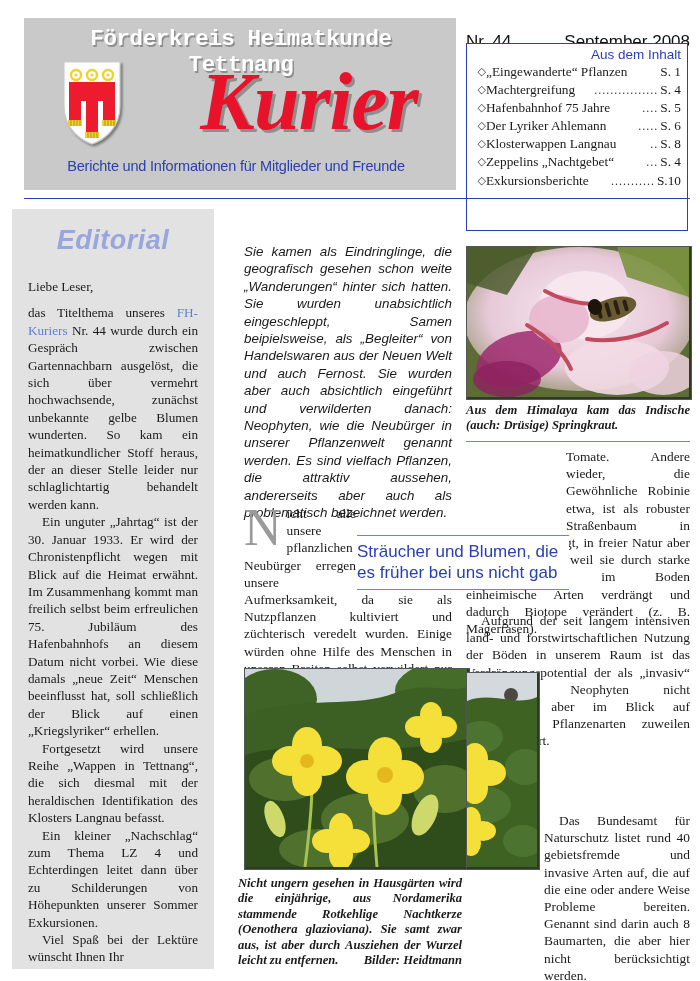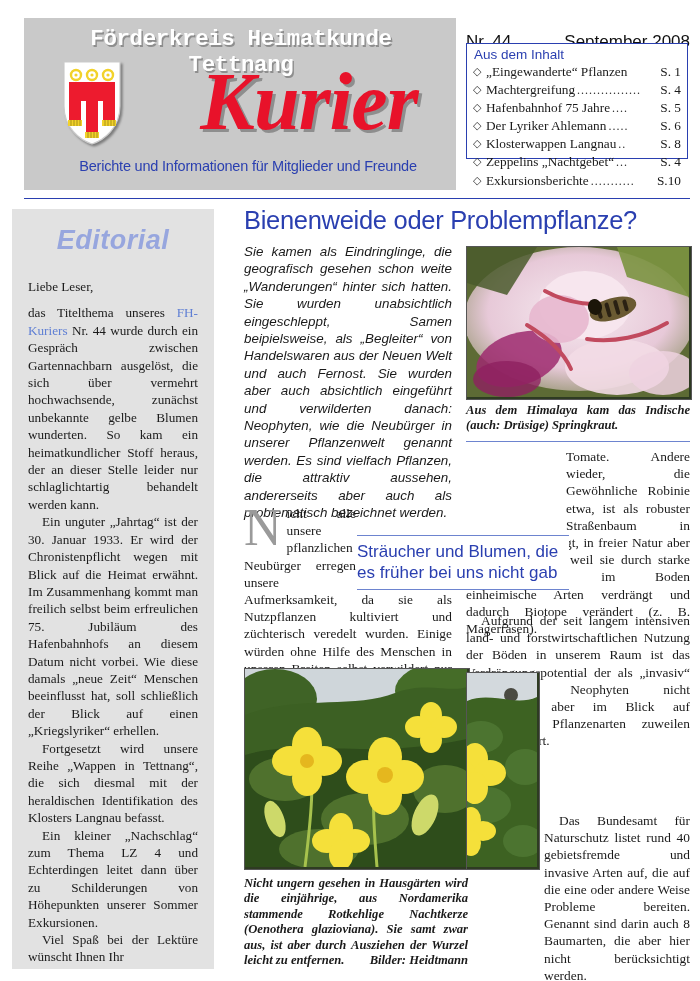--- a/index.html
+++ b/index.html
@@ -9,41 +9,41 @@
   .page{position:relative;width:700px;height:981px;}
 
   
   .masthead{position:absolute;left:24px;top:18px;width:432px;height:172px;
             background:#c9c9c9;}
   .mh-org{position:absolute;left:12px;top:8px;width:410px;
           font-family:Liberation Mono, monospace;
           font-weight:bold;font-size:22.5px;letter-spacing:-0.4px;
           color:#ffffff;text-align:center;
           text-shadow:1.5px 1.5px 0 #8e8e8e;}
-  .mh-sub{position:absolute;left:14px;top:140px;width:420px;
+  .mh-sub{position:absolute;left:2px;top:140px;width:420px;
           font-family:"Liberation Sans", sans-serif;
           font-size:14.5px;color:#2a3fb0;text-align:center;letter-spacing:-0.2px;}
   .mh-title{position:absolute;left:140px;top:36px;width:290px;
             font-family:"Liberation Serif", serif;
             font-style:italic;font-weight:bold;font-size:82px;line-height:96px;
             color:#e8122a;letter-spacing:-1px;
             text-shadow:3px 3px 0 #8e8e8e;text-align:center;}
 
   
   .coa{position:absolute;left:38px;top:42px;width:60px;height:86px;}
   .coa svg{display:block;filter:drop-shadow(2px 2px 1px rgba(110,110,110,.85));}
 
   
   .issue{position:absolute;left:466px;top:32px;width:224px;
          font-family:"Liberation Sans", sans-serif;font-size:17px;color:#111;
          display:flex;justify-content:space-between;}
   .issue span{white-space:nowrap;}
-  .toc{position:absolute;left:466px;top:43px;width:222px;height:116px;
+  .toc{position:absolute;left:466px;top:43px;width:222px;height:188px;
        border:1.3px solid #2a3fb0;box-sizing:border-box;padding:3px 6px 0 6px;
-       background:#fff;}
+       background:#fff;text-align:right;}
   .toc-head{font-family:"Liberation Sans", sans-serif;font-size:13.5px;
             color:#2a3fb0;font-weight:normal;margin:0 0 1px 1px;}
   .toc-row{display:flex;align-items:baseline;font-size:13.3px;line-height:17.1px;
            white-space:nowrap;}
   .toc-bullet{display:inline-block;width:13px;flex:0 0 13px;color:#333;
               font-size:11px;transform:translateY(-1px);}
   .toc-label{flex:0 0 auto;}
   .toc-dots{flex:1 1 auto;overflow:hidden;white-space:nowrap;color:#333;
             margin:0 2px;letter-spacing:1px;font-size:12px;}
   .toc-page{flex:0 0 auto;}
@@ -100,21 +100,21 @@
 
   
   .photo{position:absolute;border:1px solid #555;background:#2e3b22;overflow:hidden;}
   .ph1{left:466px;top:246px;width:224px;height:152px;}
   .ph2{left:244px;top:668px;width:224px;height:200px;}
   .ph3{left:466px;top:672px;width:72px;height:196px;}
 
   .cap{position:absolute;font-family:"Liberation Serif", serif;font-style:italic;
        font-size:12.6px;line-height:15.4px;text-align:justify;hyphens:auto;font-weight:bold;}
   .cap1{left:466px;top:403px;width:224px;}
-  .cap2{left:244px;top:876px;width:224px;}
+  .cap2{left:238px;top:876px;width:224px;}
   .credit{float:right;}
   .cap-under{position:absolute;left:466px;top:441px;width:224px;height:1.2px;
              background:#6d84cf;}
 </style>
 </head>
 <body>
 
 <div class="page">
 
   <div class="masthead">
@@ -228,21 +228,20 @@
         <span>das Titelthema unseres </span><span class="ed-link">FH-Kuriers</span><span> Nr. 44 wurde durch ein Gespräch zwischen Gartennachbarn ausgelöst, die sich über vermehrt hochwachsende, zunächst unbekannte gelbe Blumen wunderten. So kam ein heimatkundlicher Stoff heraus, der an dieser Stelle leider nur schlaglichtartig behandelt werden kann.</span>
       </p>
       <p>Ein unguter „Jahrtag“ ist der 30. Januar 1933. Er wird der Chronistenpflicht wegen mit Blick auf die Heimat erwähnt. Im Zusammenhang kommt man freilich selbst beim erfreulichen 75. Jubiläum des Hafenbahnhofs an diesem Datum nicht vorbei. Wie diese damals „neue Zeit“ Menschen beeinflusst hat, soll schließlich der Blick auf einen „Kriegslyriker“ erhellen.</p>
       <p>Fortgesetzt wird unsere Reihe „Wappen in Tettnang“, die sich diesmal mit der heraldischen Identifikation des Klosters Langnau befasst.</p>
       <p>Ein kleiner „Nachschlag“ zum Thema LZ 4 und Echterdingen leitet dann über zu Schilderungen von Höhepunkten unserer Sommer Exkursionen.</p>
       <p>Viel Spaß bei der Lektüre wünscht Ihnen Ihr</p>
 
     </div>
   </div>
 
-  <div class="headline">Bienenweide oder Problempflanze?</div>
 
   <div class="colA lead">Sie kamen als Eindringlinge, die geografisch gesehen schon weite „Wanderungen“ hinter sich hatten. Sie wurden unabsichtlich eingeschleppt, Samen beipielsweise, als „Begleiter“ von Handelswaren aus der Neuen Welt und auch Fernost. Sie wurden aber auch absichtlich eingeführt und verwilderten danach: Neophyten, wie die Neubürger in unserer Pflanzenwelt genannt werden. Es sind vielfach Pflanzen, die attraktiv aussehen, andererseits aber auch als problematisch bezeichnet werden.</div>
 
   <div class="colB body">
     <div class="shape-q-right"></div>
     <p class="noind dropcap">Nicht alle unsere pflanzlichen Neubürger erregen unsere Aufmerksamkeit, da sie als Nutzpflanzen kultiviert und züchterisch veredelt wurden. Einige würden ohne Hilfe des Menschen in unseren Breiten selbst verwildert nur selten überleben wie Kartoffel oder</p>
   </div>
 
   <div class="colC body">
     <div class="shape-q-left"></div>

